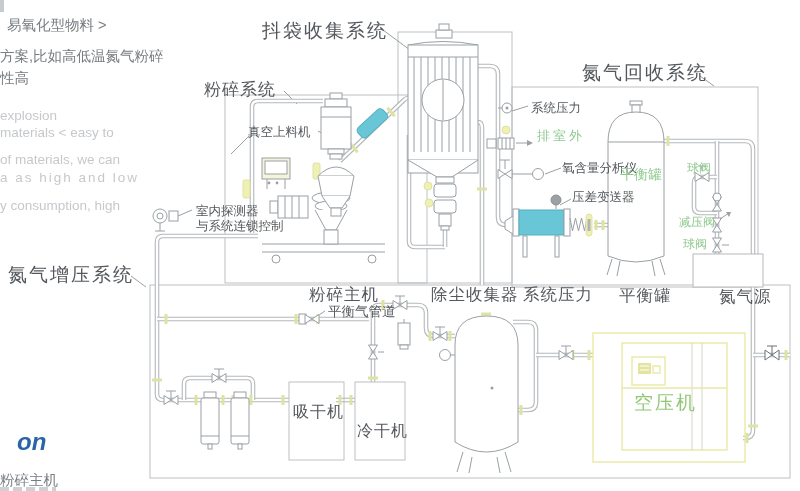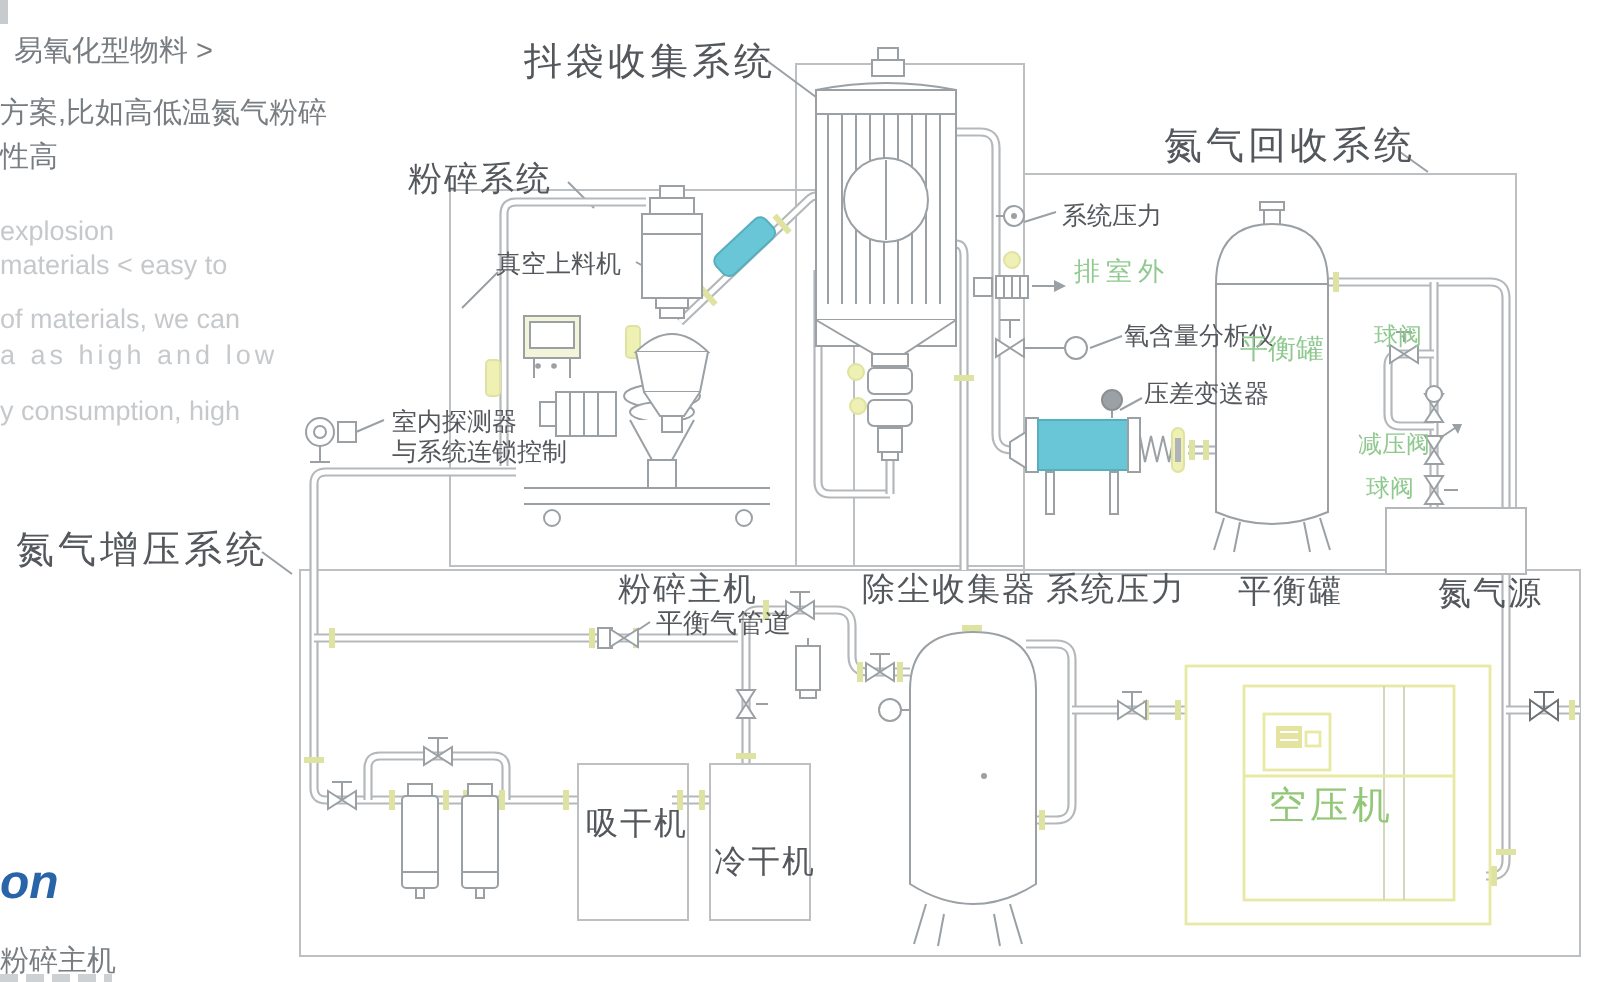--- a/index.html
+++ b/index.html
@@ -11,21 +11,21 @@
   body{width:800px;height:491px;position:relative;background:#ffffff;overflow:hidden;
        font-family:"Liberation Sans","DejaVu Sans",sans-serif;}
   .abs{position:absolute;white-space:nowrap;}
   .ttl{color:var(--dark);font-size:19px;letter-spacing:2px;}
   .ttl-s{color:var(--dark);font-size:17px;letter-spacing:1px;}
   .lb{color:var(--dark);font-size:12.5px;}
   .lb-m{color:var(--dark);font-size:16.5px;letter-spacing:1px;margin-top:24px;}
   .lbg{color:var(--green);font-size:12px;text-align:center;}
   .cnote{color:var(--mid);font-size:14.5px;}
   .enote{color:var(--gray);font-size:13.5px;}
-  .bluefrag{color:var(--blue);font-size:24px;font-style:italic;font-weight:bold;}
+  .bluefrag{color:var(--blue);font-size:24px;font-style:italic;font-weight:bold;padding-left:17px;}
   .cutmark{background:var(--comp);opacity:.55;}
   .cutline{overflow:hidden;height:4px;width:56px;
     background:repeating-linear-gradient(90deg,#b9bdc0 0 9px,#fff 9px 13px);opacity:.7;}
   .ln{stroke:var(--comp);fill:none;stroke-width:1;}
   .lnf{stroke:var(--comp);fill:#fff;stroke-width:1;}
   .bx{stroke:var(--box);fill:none;stroke-width:1;}
   .po{stroke:var(--pipe);stroke-width:4.6;fill:none;stroke-linejoin:round;}
   .pi{stroke:#fff;stroke-width:2.4;fill:none;stroke-linejoin:round;}
   .yt{stroke:var(--ytick);stroke-width:3;}
   .yd{fill:var(--yellow);stroke:var(--ytick);stroke-width:1;}

